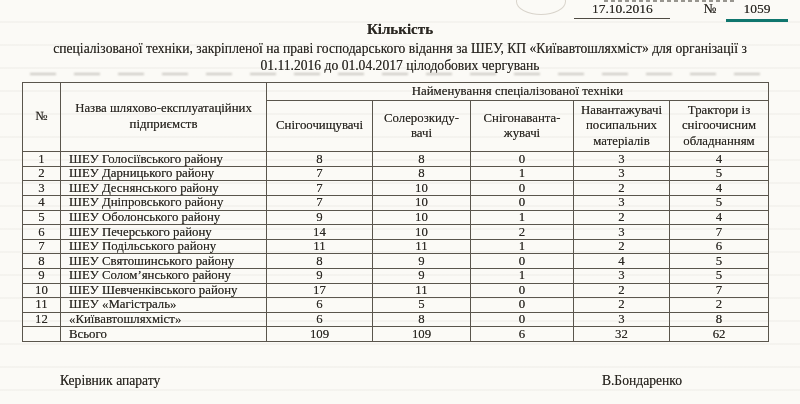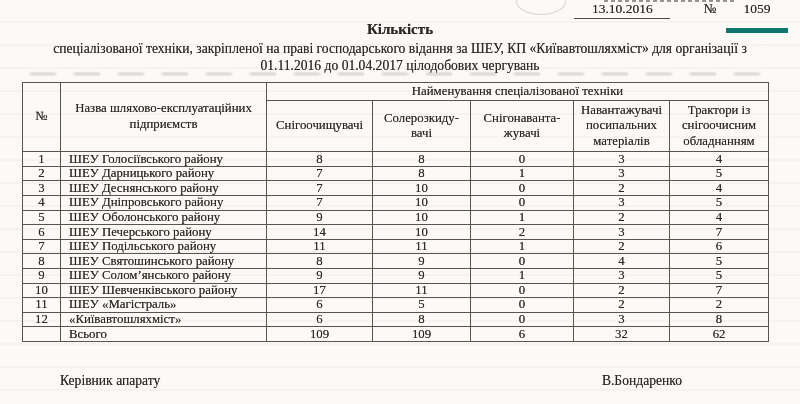--- a/index.html
+++ b/index.html
@@ -36,21 +36,21 @@
     background:repeating-linear-gradient(90deg, rgba(70,66,58,.55) 0 4px, transparent 4px 7px);
     filter:blur(.7px);
   }
   .meta .date{
     display:inline-block; min-width:96px; text-align:center;
     border-bottom:1px solid #4f4b43; padding:0 4px 1px;
   }
   .meta .no-label{ margin-left:30px; }
   .meta .no-value{
     display:inline-block; min-width:62px; text-align:center;
-    border-bottom:5px solid #0f766e; margin-left:6px; padding-bottom:11px;
+    border-bottom:3px solid #0f766e; margin-left:6px; padding-bottom:2px;
   }
   
   .title{ padding-top:20px; text-align:center; line-height:1.2; }
   .title .t1{ font-weight:bold; font-size:15px; margin-bottom:3px; }
   .title .t2{ font-size:13.6px; padding:0 40px; }
   .title .t3{ font-size:13.6px; margin-top:1px; }
   
   .scan-smudge{
     position:absolute; left:30px; top:73px; width:730px; height:2px;
     background:repeating-linear-gradient(90deg, rgba(110,104,93,.35) 0 26px, transparent 26px 44px);
@@ -82,21 +82,21 @@
   }
 </style>
 </head>
 <body>
 
 <div class="page">
 
   <div class="meta">
     <span class="stamp-oval"></span>
     <span class="scan-artifact"></span>
-    <span class="date">13.10.2016</span>
+    <span class="date">17.10.2016</span>
     <span class="no-label">№</span>
     <span class="no-value">1059</span>
   </div>
 
   <div class="title">
     <div class="t1">Кількість</div>
     <div class="t2">спеціалізованої техніки, закріпленої на праві господарського відання за ШЕУ, КП «Київавтошляхміст» для організації з</div>
     <div class="t3">01.11.2016 до 01.04.2017 цілодобових чергувань</div>
   </div>
 

